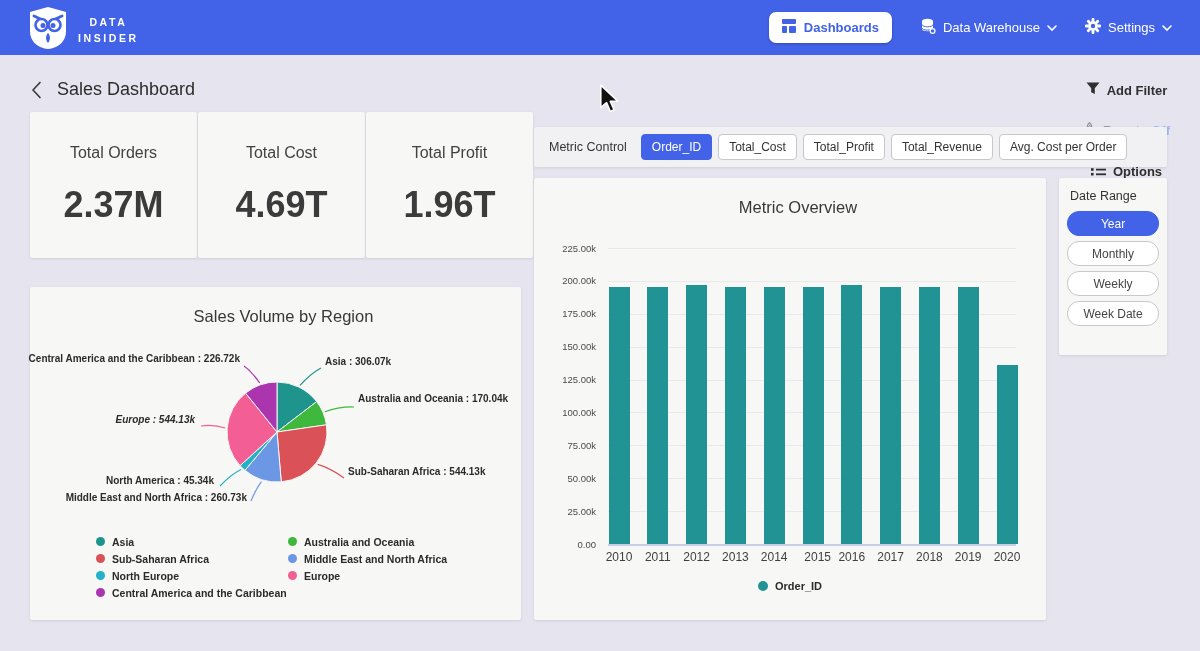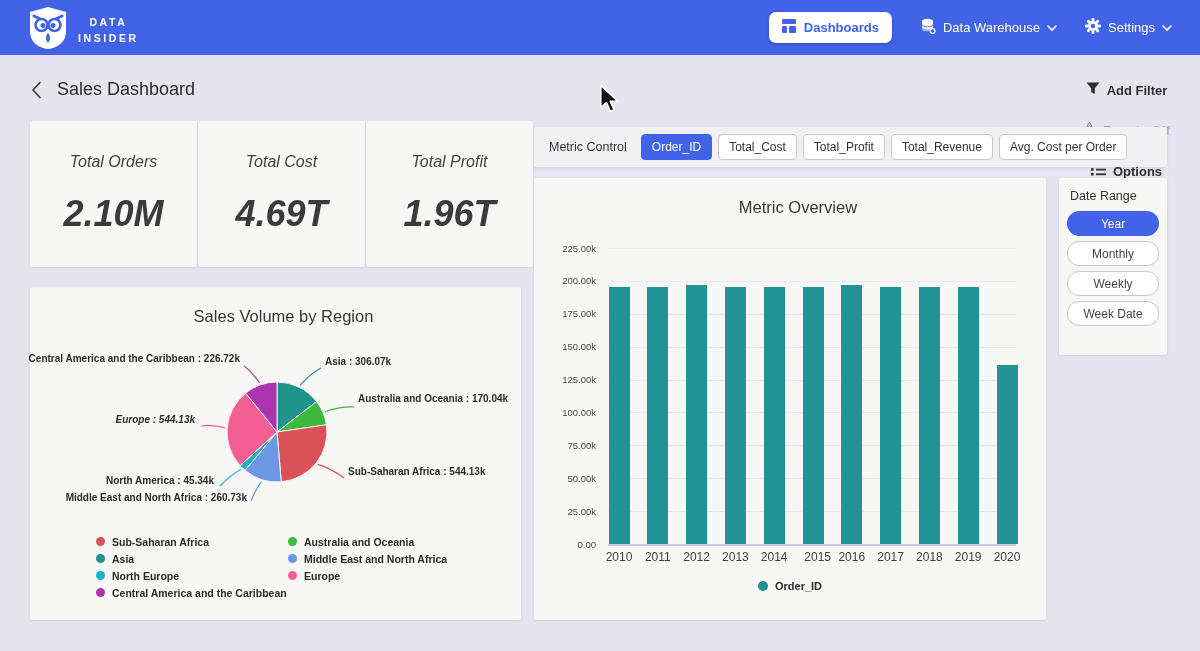--- a/index.html
+++ b/index.html
@@ -21,21 +21,21 @@
   .navitem { display:flex; align-items:center; gap:7px; color:#fff; font-size:13px; font-weight:500; cursor:pointer; }
   
   .back-btn { position:absolute; left:30px; top:81px; width:20px; height:20px; cursor:pointer; }
   .page-title { position:absolute; left:57px; top:79px; font-size:18px; font-weight:500; color:#2d2d2d; }
   .toolbar { position:absolute; right:30px; top:82px; display:flex; gap:24px; align-items:center;flex-direction:column; }
   .tool { display:flex; gap:7px; align-items:center; font-size:13px; font-weight:600; color:#2f2f2f; cursor:pointer; }
   .tool .muted { color:#9b9ba6; }
   .boost-state { font-weight:600; }
   
   .card { position:absolute; background:#f7f7f6; border-radius:2px; box-shadow:0 1px 3px rgba(50,50,80,.13); }
-  .kpi { width:167px; height:146px; top:121px; text-align:center;font-style:italic; }
+  .kpi { width:167px; height:146px; top:112px; text-align:center; }
   .kpi-label { margin-top:32px; font-size:16px; color:#424242; }
   .kpi-value { margin-top:22px; font-size:36px; font-weight:bold; color:#3b3b3b; }
   
   .metric-strip { left:534px; top:127px; width:633px; height:40px; background:#f1f1f4;
                   display:flex; align-items:center; padding-left:15px; }
   .metric-label { font-size:12.5px; color:#333; margin-right:14px; }
   .chip-list { display:flex; gap:6px; align-items:center; }
   .chip { font-size:12px; padding:5px 10px; border:1px solid #c7c7cd; border-radius:4px;
           background:#fff; color:#333; cursor:pointer; font-family:inherit; }
   .chip-selected { background:#4263e8; border-color:#4263e8; color:#fff; }
@@ -193,21 +193,21 @@
           <path d="M1.5 13 L2.5 9.5 L10 2 a1.5 1.5 0 0 1 2.1 2.1 L4.9 11.8 Z" fill="none" stroke="#2f2f2f" stroke-width="1.3"></path>
           <path d="M9 14 H14" stroke="#2f2f2f" stroke-width="1.3"></path>
         </svg>
       </span>
       <span>Edit</span>
     </div>
   </div>
 
   <div class="card kpi" style="left:30px">
     <div class="kpi-label">Total Orders</div>
-    <div class="kpi-value">2.10M</div>
+    <div class="kpi-value">2.37M</div>
   </div>
   <div class="card kpi" style="left:198px">
     <div class="kpi-label">Total Cost</div>
     <div class="kpi-value">4.69T</div>
   </div>
   <div class="card kpi" style="left:366px">
     <div class="kpi-label">Total Profit</div>
     <div class="kpi-value">1.96T</div>
   </div>
 
@@ -292,26 +292,26 @@
       </svg>
   <div class="pie-label" style="top: 69px; left: 295px;">Asia : 306.07k</div>
       <div class="pie-label" style="top: 106px; left: 328px;">Australia and Oceania : 170.04k</div>
       <div class="pie-label" style="top: 179px; left: 318px;">Sub-Saharan Africa : 544.13k</div>
       <div class="pie-label" style="top: 205px; right: 274px;">Middle East and North Africa : 260.73k</div>
       <div class="pie-label" style="top: 188px; right: 307px;">North America : 45.34k</div>
       <div class="pie-label" style="top: 127px; right: 326px; font-style: italic;">Europe : 544.13k</div>
       <div class="pie-label" style="top: 66px; right: 281px;">Central America and the Caribbean : 226.72k</div>
       <div class="pie-legend-col" style="left: 66px; top: 246px;">
         <div class="pie-legend-item">
+          <span class="dot" style="background: rgb(30, 148, 140);"></span>
+          <span>Asia</span>
+        </div>
+        <div class="pie-legend-item">
           <span class="dot" style="background: rgb(218, 82, 87);"></span>
           <span>Sub-Saharan Africa</span>
-        </div>
-        <div class="pie-legend-item">
-          <span class="dot" style="background: rgb(30, 148, 140);"></span>
-          <span>Asia</span>
         </div>
         <div class="pie-legend-item">
           <span class="dot" style="background: rgb(34, 177, 199);"></span>
           <span>North Europe</span>
         </div>
         <div class="pie-legend-item">
           <span class="dot" style="background: rgb(170, 53, 175);"></span>
           <span>Central America and the Caribbean</span>
         </div>
       </div>

